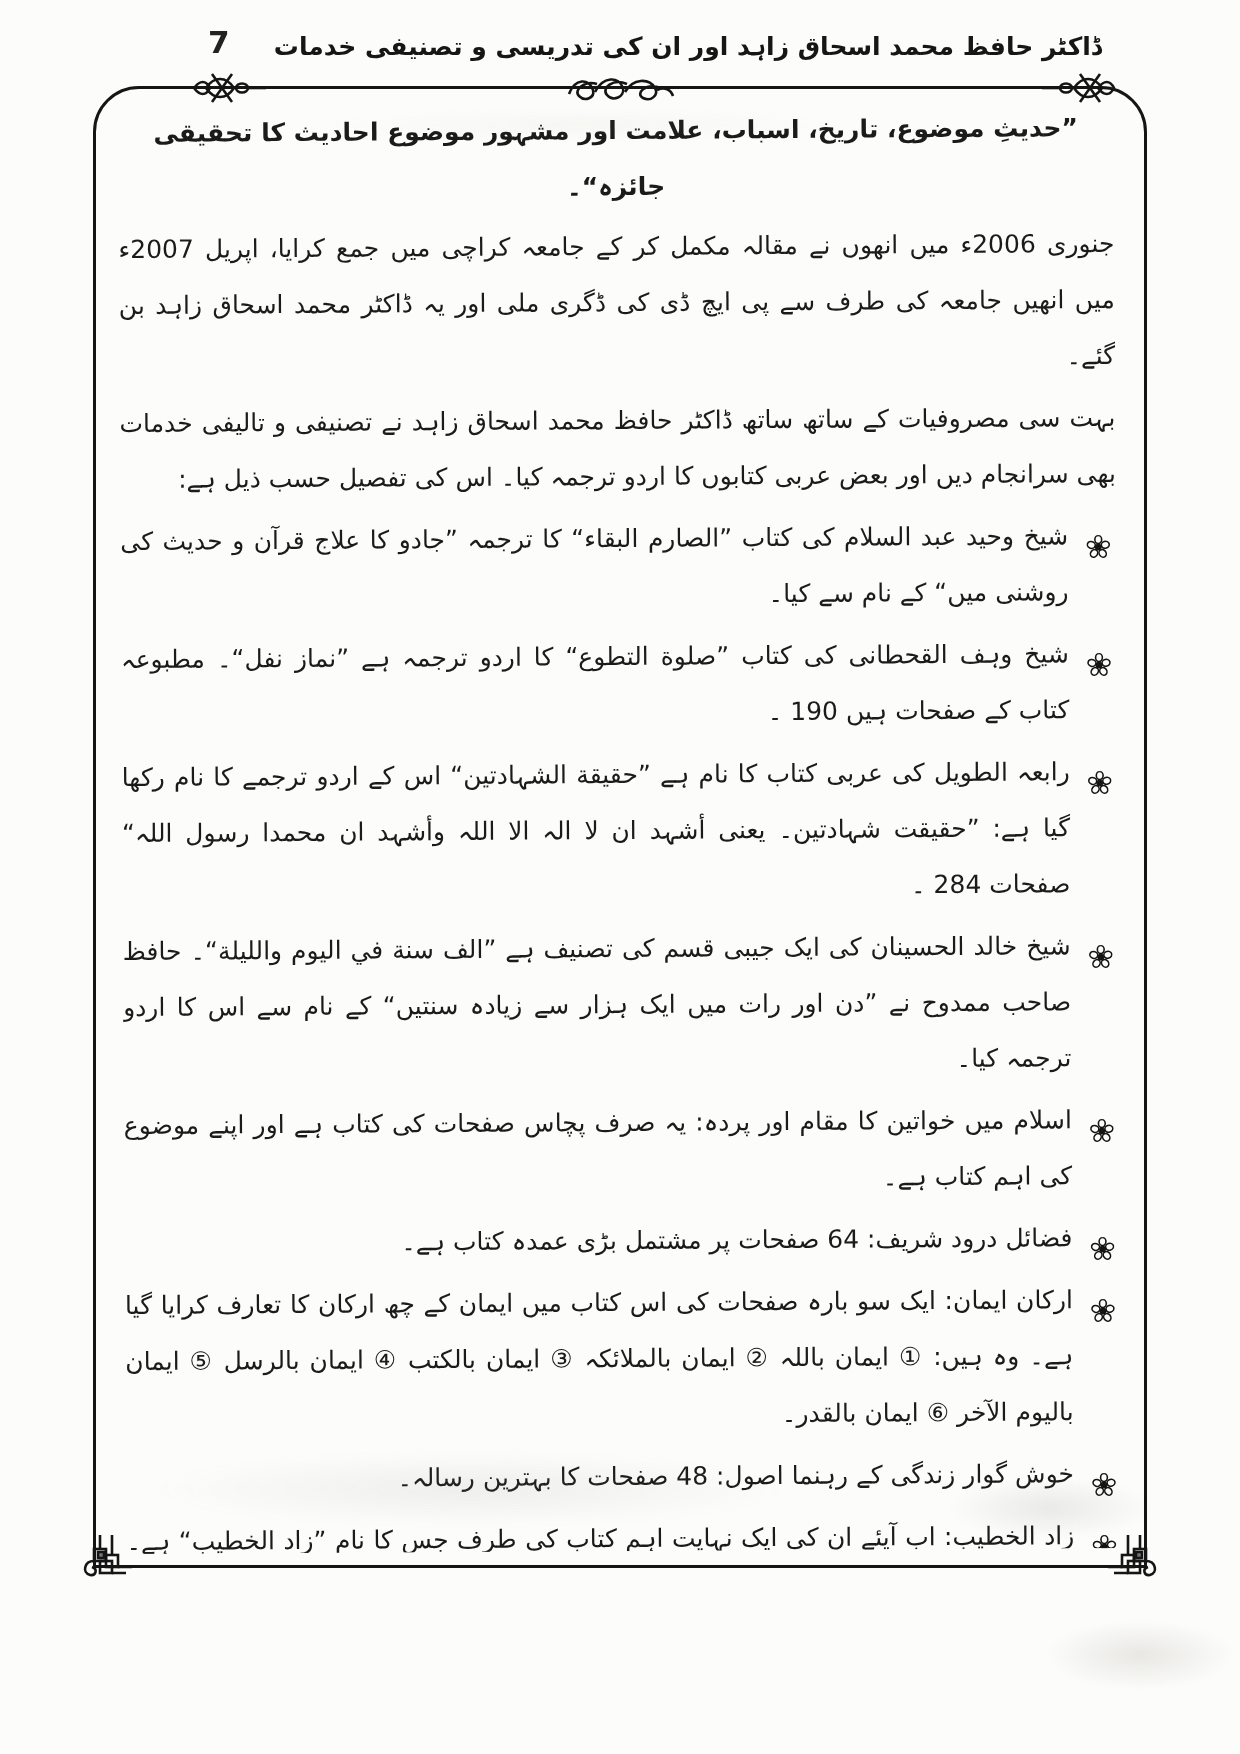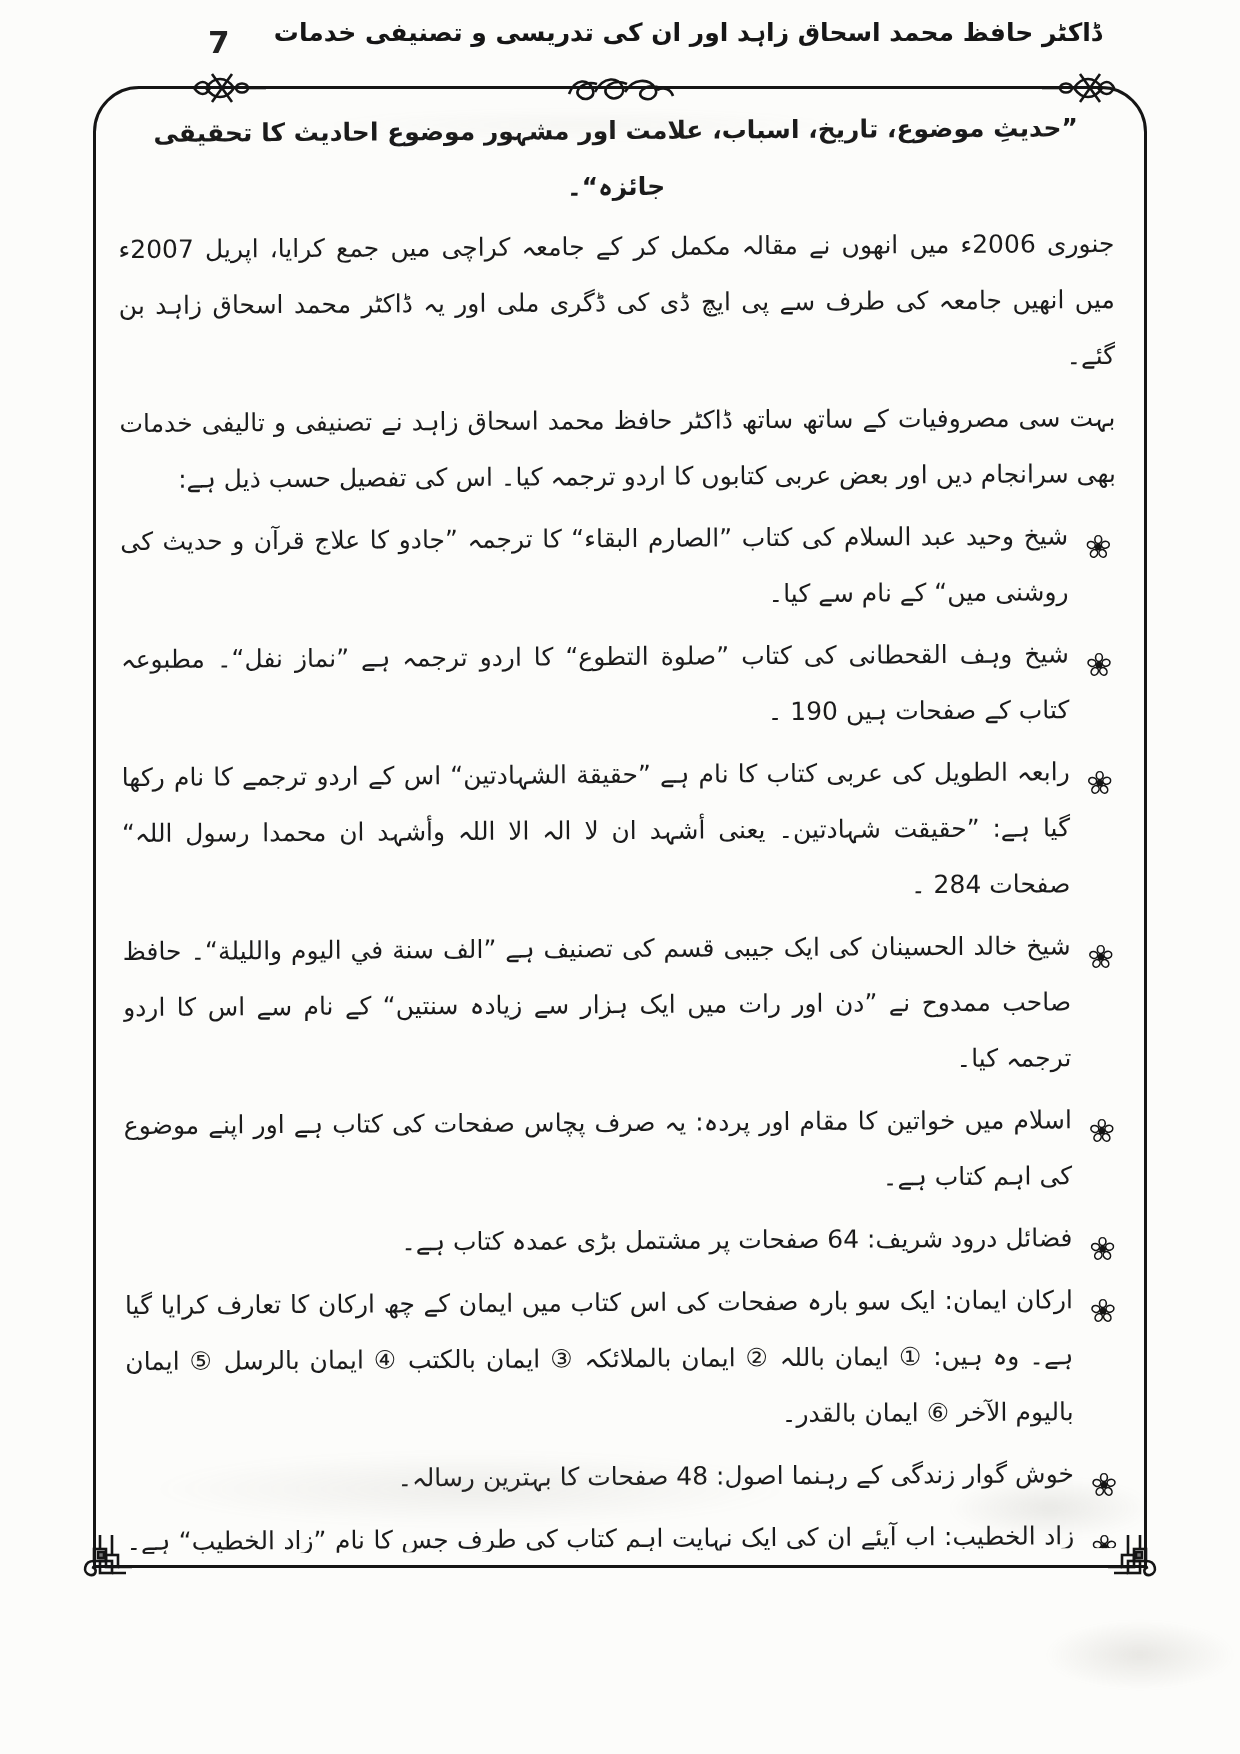--- a/index.html
+++ b/index.html
@@ -14,21 +14,21 @@
     background:#fcfcfa;
     overflow:hidden;
     color:#1b1b1b;
   }
   
   .page-number{
     position:absolute;top:24px;left:208px;
     font-size:31px;font-weight:bold;color:#222;
   }
   .header-title{
-    position:absolute;top:18px;right:138px;
+    position:absolute;top:32px;right:138px;
     direction:rtl;
     font-size:25px;font-weight:bold;color:#161616;
     letter-spacing:0;
   }
   
   .frame{
     position:absolute;
     left:93px;top:86px;
     width:1054px;height:1482px;
     border:3px solid #151515;

